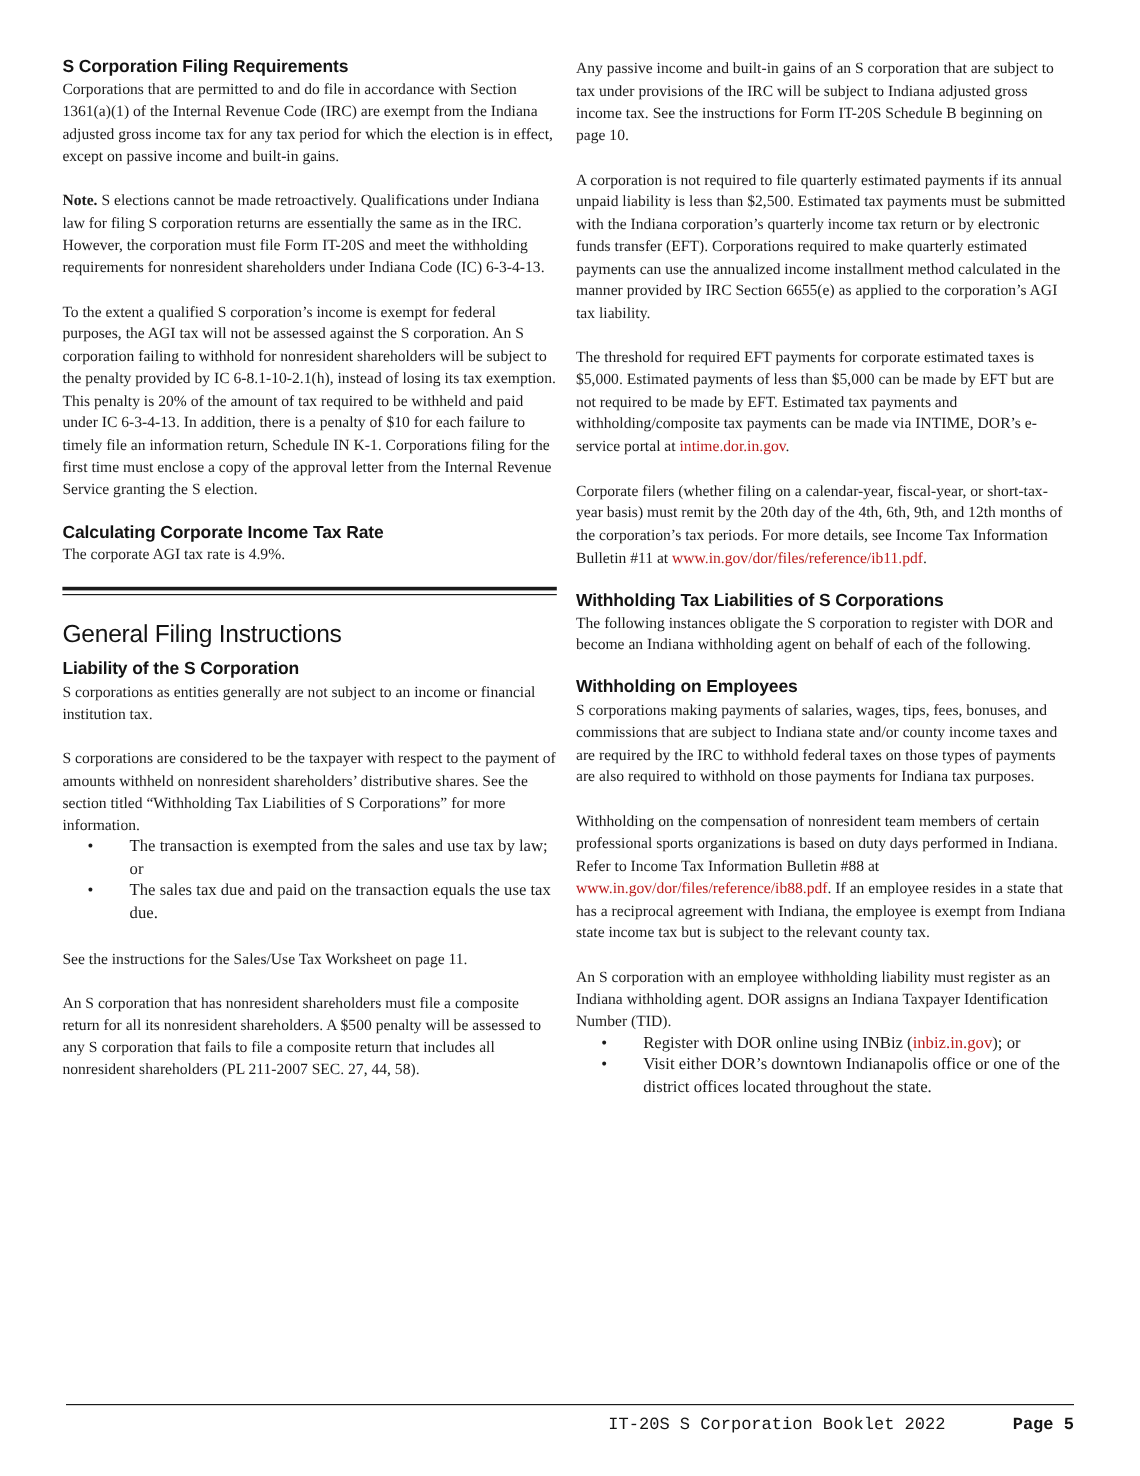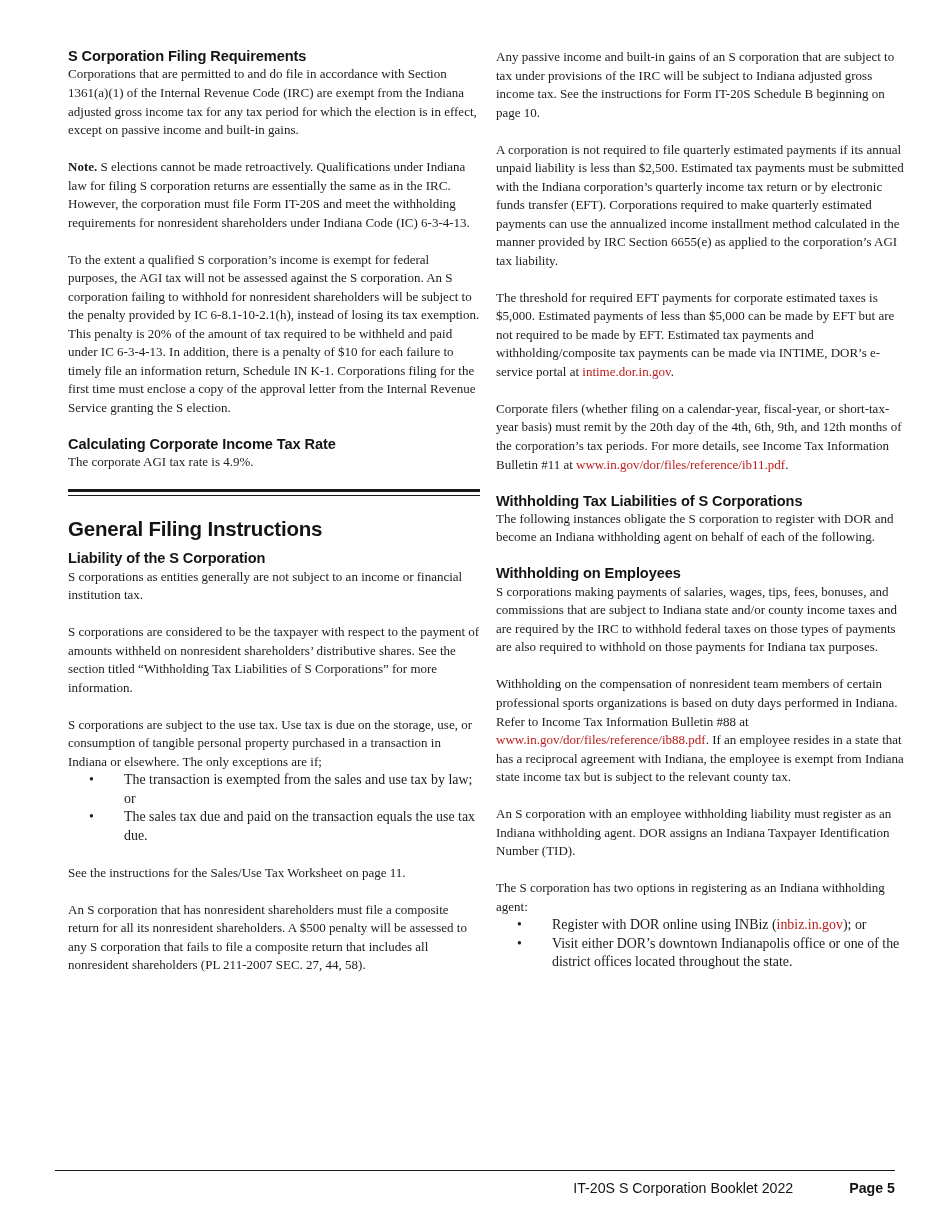--- a/index.html
+++ b/index.html
@@ -14,37 +14,37 @@
     font-family: "Liberation Serif", "DejaVu Serif", serif;
     color: #1a1a1a;
     overflow: hidden;
   }
   .page {
     position: absolute;
     left: 0; top: 0;
     width: 950px;
     height: 1230px;
     box-sizing: border-box;
-    padding: 48px 55px 0 68px;
+    padding: 48px 55px 0 52px;
   }
   .columns {
     display: flex;
     gap: 16px;
     align-items: flex-start;
   }
   .col {
     width: 412px;
     flex: 0 0 412px;
   }
 
   
   h1.doc-h1 {
     font-family: "Liberation Sans", "DejaVu Sans", sans-serif;
     font-size: 20.5px;
-    font-weight: bold;
+    font-weight: normal;
     line-height: 1.12;
     margin: 0 0 9px 0;
     letter-spacing: -0.2px;
     color: #141414;
   }
   h2.sec-h {
     font-family: "Liberation Sans", "DejaVu Sans", sans-serif;
     font-size: 14.6px;
     font-weight: bold;
     line-height: 1.16;
@@ -125,21 +125,21 @@
   }
   .footer .frule {
     height: 1.3px;
     background: #1a1a1a;
     width: 100%;
   }
   .footer .frow {
     display: flex;
     justify-content: flex-end;
     align-items: baseline;
-    font-family: Liberation Sans, sans-serif;
+    font-family: Liberation Mono, monospace;
     font-size: 14.2px;
     padding-top: 9px;
     color: #141414;
   }
   .footer .fbook {
     margin-right: 56px;
   }
   .footer .fpage {
     font-weight: bold;
   }
@@ -170,21 +170,20 @@
       </div>
 
       <h1 class="doc-h1">General Filing Instructions</h1>
 
       <h2 class="sec-h">Liability of the S Corporation</h2>
 
       <p class="para">S corporations as entities generally are not subject to an income or financial institution tax.</p>
 
       <p class="para">S corporations are considered to be the taxpayer with respect to the payment of amounts withheld on nonresident shareholders’ distributive shares. See the section titled “Withholding Tax Liabilities of S Corporations” for more information.</p>
 
-      <p class="para">S corporations are subject to the use tax. Use tax is due on the storage, use, or consumption of tangible personal property purchased in a transaction in Indiana or elsewhere. The only exceptions are if;</p>
 
       <ul class="bullets">
         <li><span class="bdot">•</span><span>The transaction is exempted from the sales and use tax by law; or</span></li>
         <li><span class="bdot">•</span><span>The sales tax due and paid on the transaction equals the use tax due.</span></li>
       </ul>
 
       <p class="para gap-before">See the instructions for the Sales/Use Tax Worksheet on page 11.</p>
 
 
       <p class="para">An S corporation that has nonresident shareholders must file a composite return for all its nonresident shareholders. A $500 penalty will be assessed to any S corporation that fails to file a composite return that includes all nonresident shareholders (PL 211-2007 SEC. 27, 44, 58).</p>
@@ -207,21 +206,20 @@
       <p class="para tight">The following instances obligate the S corporation to register with DOR and become an Indiana withholding agent on behalf of each of the following.</p>
 
       <h2 class="sec-h gap-before">Withholding on Employees</h2>
 
       <p class="para tight">S corporations making payments of salaries, wages, tips, fees, bonuses, and commissions that are subject to Indiana state and/or county income taxes and are required by the IRC to withhold federal taxes on those types of payments are also required to withhold on those payments for Indiana tax purposes.</p>
 
       <p class="para"><span>Withholding on the compensation of nonresident team members of certain professional sports organizations is based on duty days performed in Indiana. Refer to Income Tax Information Bulletin #88 at </span><a class="weblink" href="#">www.in.gov/dor/files/reference/ib88.pdf</a><span>. If an employee resides in a state that has a reciprocal agreement with Indiana, the employee is exempt from Indiana state income tax but is subject to the relevant county tax.</span></p>
 
       <p class="para">An S corporation with an employee withholding liability must register as an Indiana withholding agent. DOR assigns an Indiana Taxpayer Identification Number (TID).</p>
 
-      <p class="para">The S corporation has two options in registering as an Indiana withholding agent:</p>
 
       <ul class="bullets">
         <li><span class="bdot">•</span><span>Register with DOR online using INBiz (</span><a class="weblink" href="#">inbiz.in.gov</a><span>); or</span></li>
         <li><span class="bdot">•</span><span>Visit either DOR’s downtown Indianapolis office or one of the district offices located throughout the state.</span></li>
       </ul>
 
     </div>
   </div>
 
   <div class="footer">

